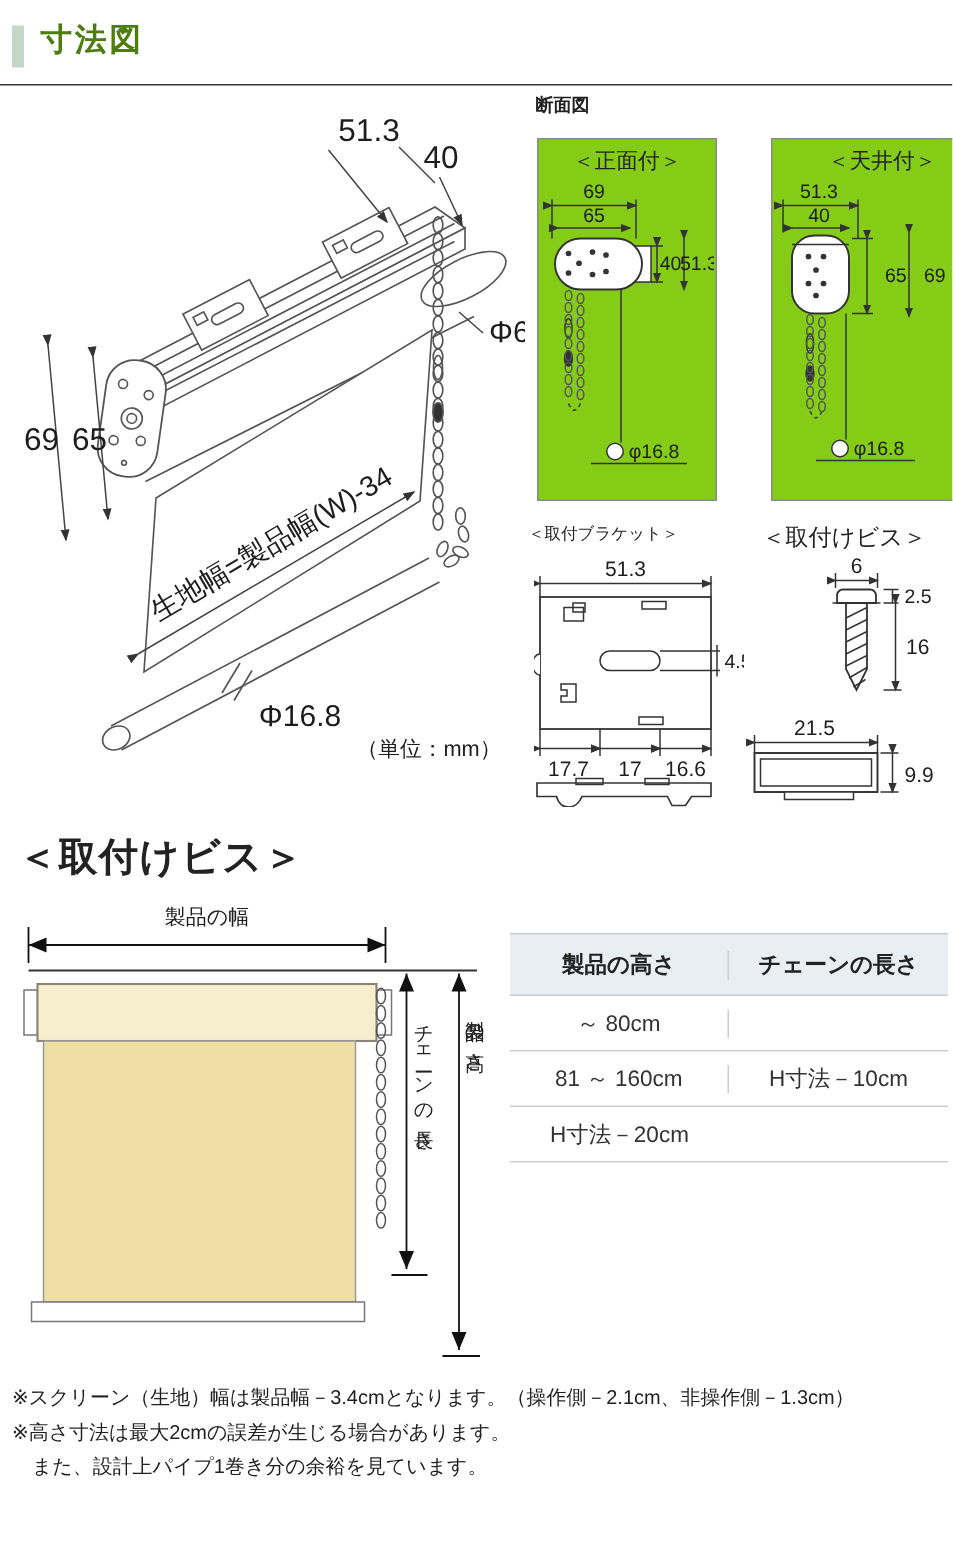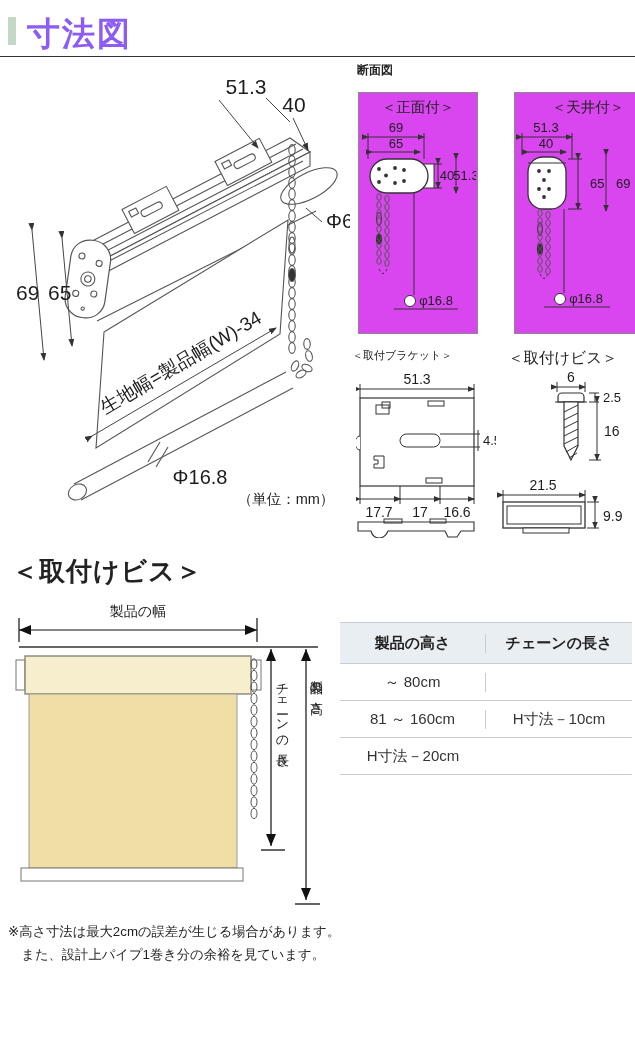--- a/index.html
+++ b/index.html
@@ -1,25 +1,25 @@
 <!DOCTYPE html>
 <html><head>
 <meta charset="utf-8">
 <style>
   html,body{margin:0;padding:0;background:#fff;}
   #page{position:relative;width:635px;height:1040px;background:#fff;overflow:hidden;
         font-family:"Liberation Sans","DejaVu Sans",sans-serif;color:#222;}
   .abs{position:absolute;}
   
   #hdr-bar{left:8px;top:17px;width:8px;height:28px;}
-  #hdr-title{left:27px;top:12px;font-size:33px;font-weight:bold;letter-spacing:2px;color:#8b5cf6;font-family:Liberation Mono, monospace;}
+  #hdr-title{left:27px;top:12px;font-size:21px;font-weight:bold;letter-spacing:2px;color:#4d7c0f;font-family:Liberation Mono, monospace;}
   #hdr-rule{left:0;top:56px;width:635px;border-top:1.5px solid #333;}
   
   #xsec-title{left:357px;top:62px;font-size:12px;font-weight:bold;}
-  .xsec-box{border:1px solid #8a8a8a;background:#d946ef;}
+  .xsec-box{border:1px solid #8a8a8a;background:#84cc16;}
   #xsec-box1{left:358px;top:92px;width:118px;height:240px;}
   #xsec-box2{left:514px;top:92px;width:146px;height:240px;}
   .xsec-box .bx-title{display:block;text-align:center;margin-top:5px;font-size:14.5px;color:#222;}
   .bx-svg{position:absolute;left:1px;top:26px;}
   #brk-label{left:352px;top:348px;font-size:11px;}
   #vis-label{left:508px;top:348px;font-size:15.5px;}
   #fin-title{left:12px;top:554px;font-size:26px;font-weight:bold;letter-spacing:1px;}
   
   .vlabel{position:absolute;writing-mode:vertical-rl;font-size:13px;letter-spacing:2px;color:#222;}
   #fin-wrap{left:14px;top:600px;width:322px;height:318px;}
@@ -445,17 +445,18 @@
     <div class="tr">
       <div class="td c1">81 ～ 160cm</div>
       <div class="td">H寸法－10cm</div>
     </div>
     <div class="tr">
       <div class="td">H寸法－20cm</div>
     </div>
   </div>
 
   <div class="abs" id="notes">
+    <div>※スクリーン（生地）幅は製品幅－3.4cmとなります。（操作側－2.1cm、非操作側－1.3cm）</div>
     <div>※高さ寸法は最大2cmの誤差が生じる場合があります。</div>
     <div>　また、設計上パイプ1巻き分の余裕を見ています。</div>
   </div>
 
 </div>
 
 </body></html>

